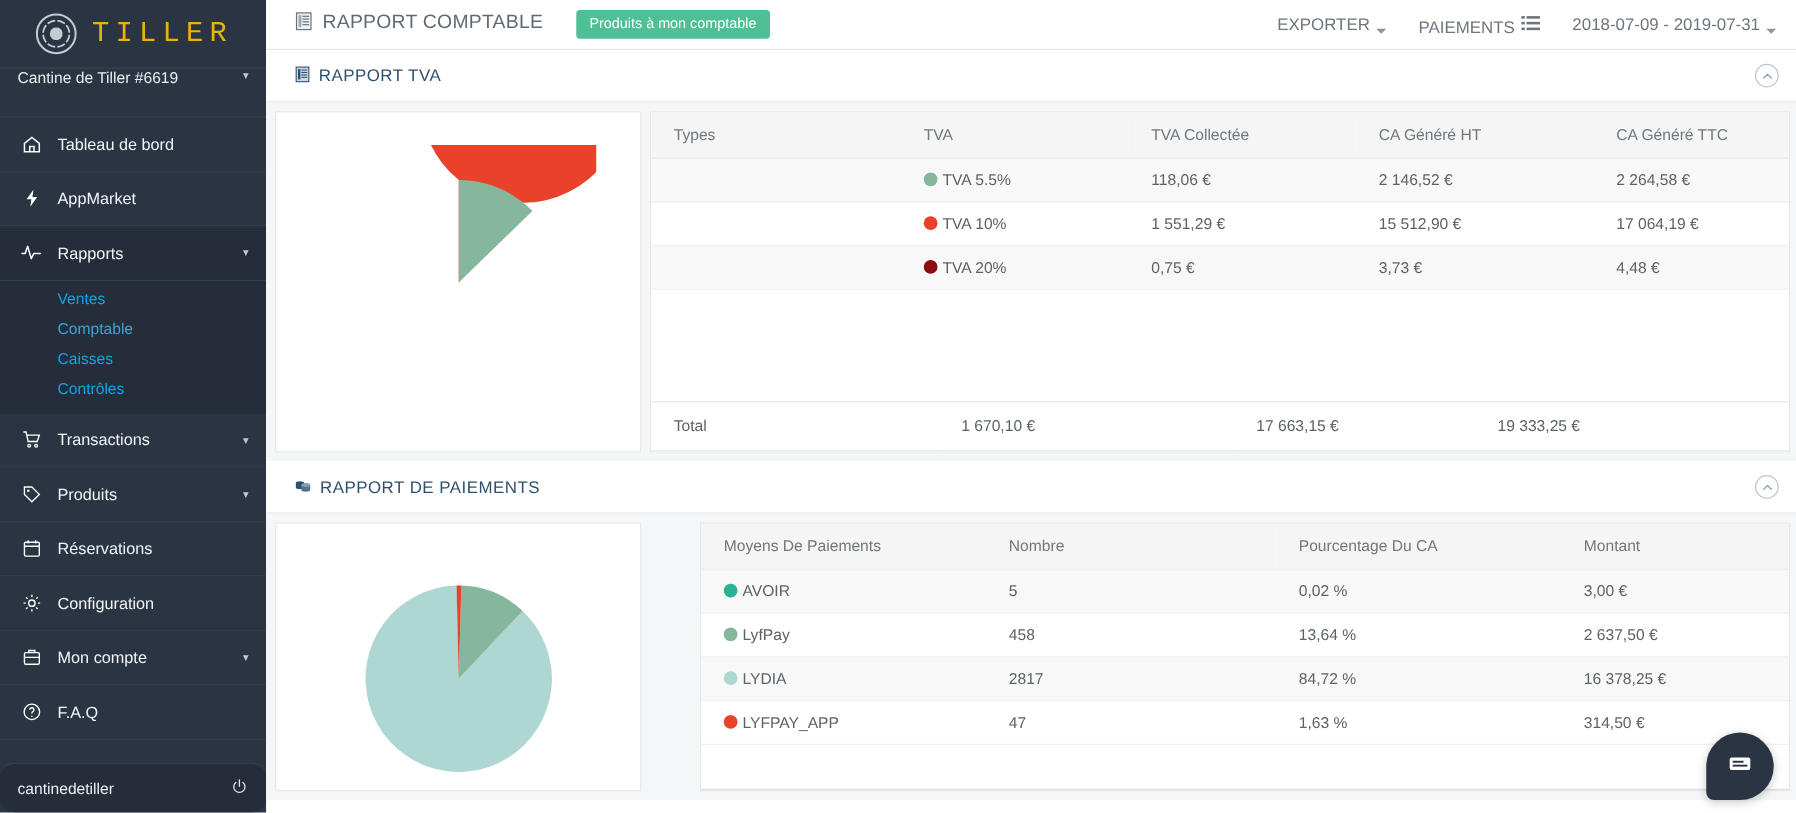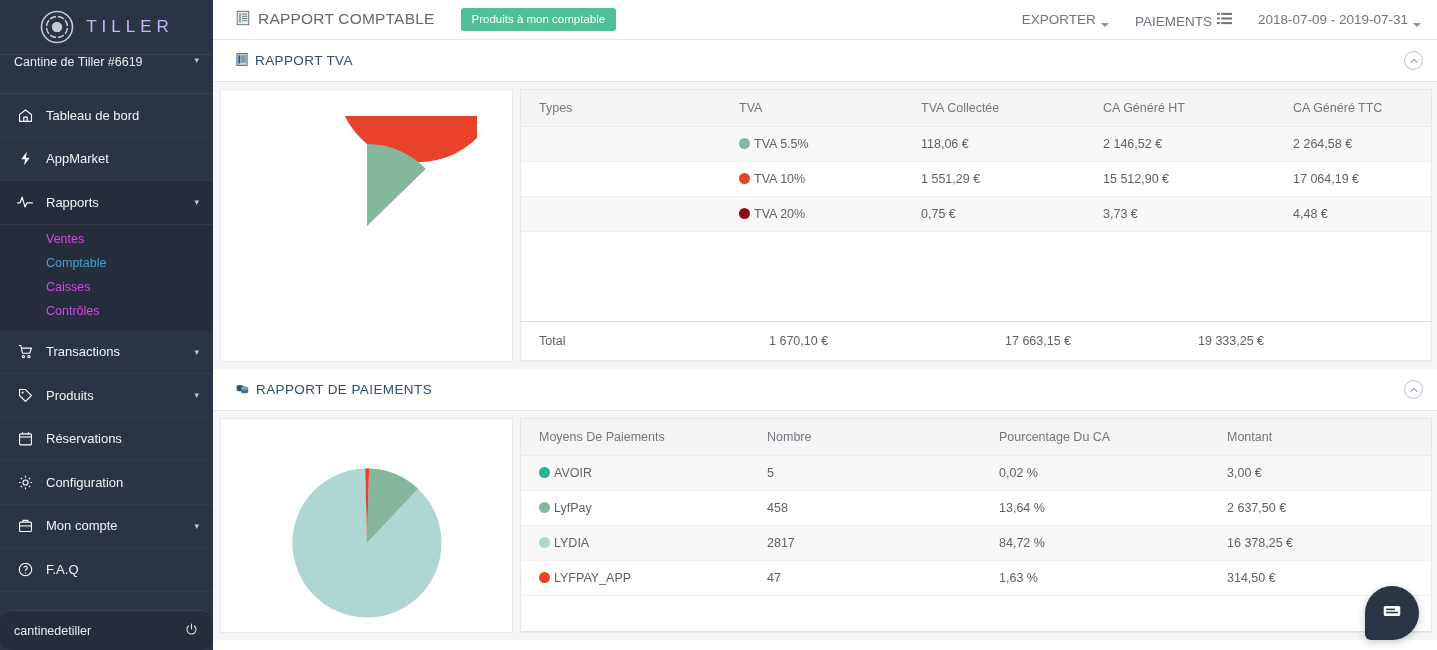--- a/index.html
+++ b/index.html
@@ -20,22 +20,23 @@
     overflow: hidden;
   }
   .brand {
     height: 54px;
     display: flex; align-items: center; justify-content: center;
     gap: 11px;
     background: #2b3443;
   }
   .brand-logo { width: 36px; height: 36px; flex: 0 0 36px; }
   .brand-text {
-    font-size: 17px; letter-spacing: 5px; color: #c4b5fd;
+    font-size: 23px; letter-spacing: 5px; color: #eab308;
     font-weight: 400;
+    font-family: Liberation Mono, monospace;
   }
   .store-row {
     height: 40px;
     display: flex; 
     padding: 0 14px;
     font-size: 12.5px;
     color: #e9ecef;
     border-top: 1px solid #39424f;
     border-bottom: 1px solid #39424f;
     justify-content: space-between;
@@ -56,21 +57,21 @@
     margin-right: 10px;
   }
   .nav-ico svg { display: block; }
   .nav-label { flex: 1 1 auto; }
   .caret { font-size: 9px; color: #c3c9d1; }
   .sub-item {
     height: 24px;
     display: flex; align-items: center;
     padding-left: 46px;
     font-size: 12.5px;
-    color: #d946ef;
+    color: #0ea5e9;
     background: #252d3a;
   }
   .sub-item.sel { color: #3ea4d8; }
   .sub-wrap { background: #252d3a; padding: 2px 0 8px 0; }
   .footer-bar {
     position: absolute; left: 0; bottom: 0;
     width: 213px; height: 40px;
     background: #252d3a;
     display: flex; align-items: center; justify-content: space-between;
     padding: 0 14px;
@@ -528,21 +529,21 @@
       </span>
       <span>RAPPORT DE PAIEMENTS</span>
     </div>
     <div class="collapse-btn">
       <svg width="8" height="6" viewBox="0 0 10 7" fill="none" stroke="#8fa3b1" stroke-width="1.4" stroke-linecap="round" stroke-linejoin="round">
           <path d="M1.2 5.2 L5 1.6 L8.8 5.2"></path>
         </svg>
     </div>
   </div>
 
-  <div class="section-body" style="height:229px;">
+  <div class="section-body" style="height:229px;gap:40px;">
     <div class="chart-pane" style="align-items:flex-start; padding-top:24px;">
       <svg class="pie" width="200" height="200" viewBox="0 0 220 220">
 
         <path d="M110 110 L166.2 50.3 A82 82 0 1 1 108.1 28.0 Z" fill="#aed6d3"></path>
 
         <path d="M110 110 L112.3 28.0 A82 82 0 0 1 166.2 50.3 Z" fill="#84b79b"></path>
 
         <path d="M110 110 L108.1 28.0 A82 82 0 0 1 112.3 28.0 Z" fill="#e8432a"></path>
 
         <path d="M110 110 L108.0 28.0 A82 82 0 0 1 108.1 28.0 Z" fill="#27b394"></path>

